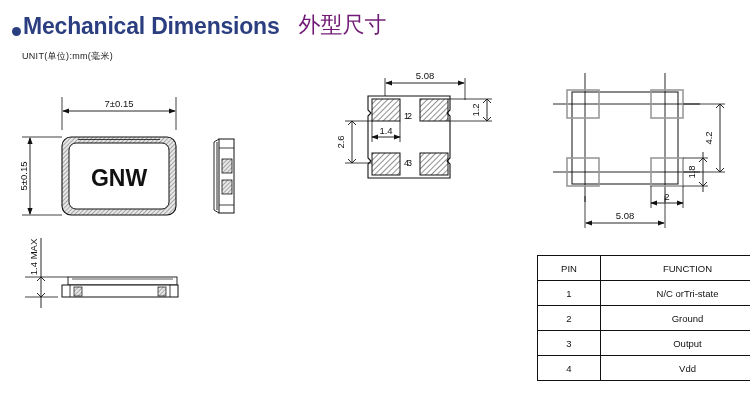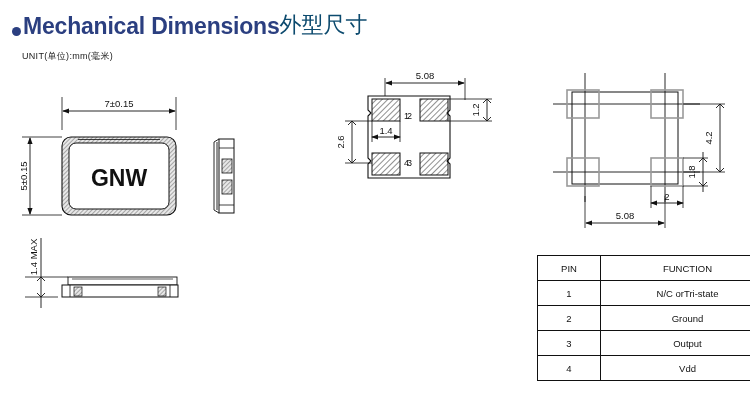--- a/index.html
+++ b/index.html
@@ -20,21 +20,21 @@
   .bullet{
     width:9px;height:9px;border-radius:50%;
     background:#2b3f80; display:inline-block;
     margin-right:2px; position:relative; top:-4px;
   }
   .title-en{
     font-size:23px; font-weight:bold; color:#2b3f80;
     letter-spacing:-0.2px;
   }
   .title-cn{
-    font-size:22px; color:#0c4a6e; margin-left:0;
+    font-size:22px; color:#701a75; margin-left:19px;
     font-weight:normal;
   }
 
   
   .unit-label{
     position:absolute; left:22px; top:50px;
     font-size:9px; color:#222; letter-spacing:0.3px;
   }
 
   svg{position:absolute;left:0;top:0;overflow:visible;}

